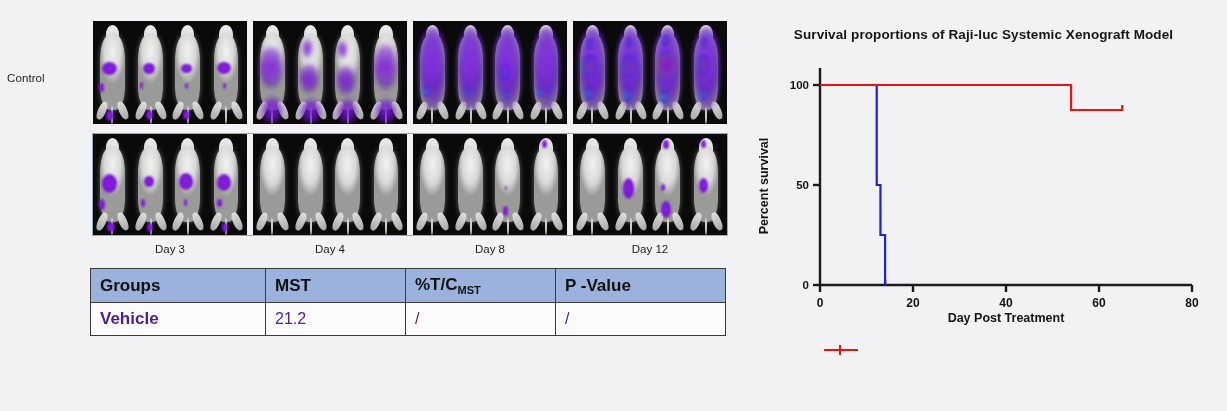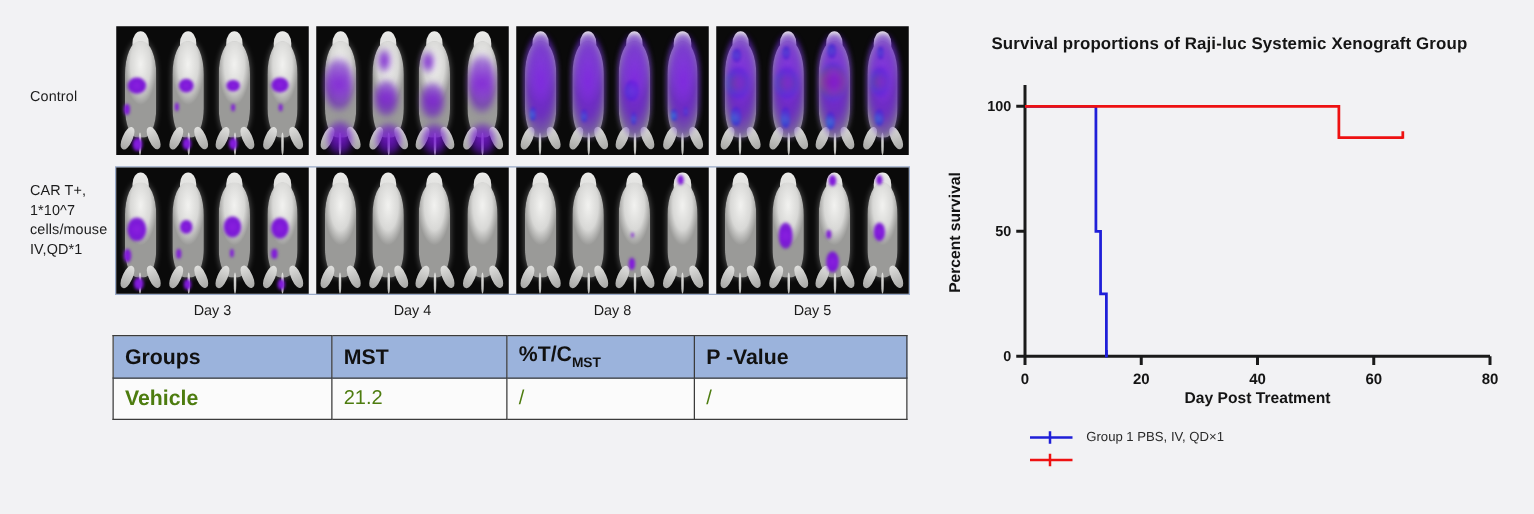--- a/index.html
+++ b/index.html
@@ -18,21 +18,21 @@
 
   
   #imaging-panel {
     position: absolute;
     left: 0; top: 0;
     width: 740px; height: 411px;
   }
 
   .row-label {
     position: absolute;
-    left: 24px;
+    left: 7px;
     width: 78px;
     font-size: 11.5px;
     line-height: 15.5px;
     color: #1c1c1c;
     letter-spacing: .1px;
   }
   #row-label-control { top: 71px; }
   #row-label-cart    { top: 146px; }
 
   .img-row {
@@ -167,21 +167,21 @@
     vertical-align: middle;
     margin-left: 24px;
   }
   #results-table thead th {
     background: #9bb3dc;
     font-size: 17px;
     font-weight: bold;
     color: #111;
     height: 34px;
   }
-  #results-table td { font-size: 16px; color: #4d7c0f; }
+  #results-table td { font-size: 16px; color: #4c1d95; }
   #results-table td.bold-cell { font-weight: bold; font-size: 17px; }
   #results-table col.c1 { width: 175px; }
   #results-table col.c2 { width: 140px; }
   #results-table col.c3 { width: 150px; }
   #results-table col.c4 { width: 170px; }
   .sub { font-size: 11px; vertical-align: sub; }
 
   
   #survival-chart {
     position: absolute;
@@ -232,26 +232,20 @@
 </style>
 </head>
 <body>
 
 <div id="imaging-panel">
 
   <div class="row-label" id="row-label-control">
     <div>Control</div>
   </div>
 
-  <div class="row-label" id="row-label-cart">
-    <div>CAR T+,</div>
-    <div>1*10^7</div>
-    <div>cells/mouse</div>
-    <div>IV,QD*1</div>
-  </div>
 
   <div class="img-row" id="img-row-control">
 
     <div class="img-cell">
       <div class="mouse" style="left:3%">
           <div class="head"></div>
           <div class="body"></div>
           <div class="leg l"></div>
           <div class="leg r"></div>
           <div class="tail"></div>
@@ -556,21 +550,21 @@
         <div class="sig violet" style="left:32%;top:2%;width:18%;height:9%"></div>
         <div class="sig violet" style="left:26%;top:42%;width:30%;height:16%"></div>
       </div>
     </div>
   </div>
 
   <div class="day-row">
     <div class="day-label">Day 3</div>
     <div class="day-label">Day 4</div>
     <div class="day-label">Day 8</div>
-    <div class="day-label">Day 5</div>
+    <div class="day-label">Day 12</div>
   </div>
 
   <table id="results-table">
     <colgroup>
         <col class="c1">
         <col class="c2">
         <col class="c3">
         <col class="c4">
       </colgroup>
     <thead>
@@ -587,21 +581,21 @@
         <td>21.2</td>
         <td>/</td>
         <td>/</td>
       </tr>
     </tbody>
   </table>
 </div>
 
 <div id="survival-chart">
 
-  <div id="chart-title">Survival proportions of Raji-luc Systemic Xenograft Group</div>
+  <div id="chart-title">Survival proportions of Raji-luc Systemic Xenograft Model</div>
 
   <svg id="chart-svg" width="487" height="411">
 
     <line id="y-axis" x1="80" y1="68" x2="80" y2="285" stroke="#1a1a1a" stroke-width="2.4"></line>
     <line id="x-axis" x1="80" y1="285" x2="452" y2="285" stroke="#1a1a1a" stroke-width="2.4"></line>
     <g id="y-ticks">
         <line x1="73" y1="285" x2="80" y2="285" stroke="#1a1a1a" stroke-width="2.4"></line>
         <line x1="73" y1="185" x2="80" y2="185" stroke="#1a1a1a" stroke-width="2.4"></line>
         <line x1="73" y1="85" x2="80" y2="85" stroke="#1a1a1a" stroke-width="2.4"></line>
       </g>
@@ -630,25 +624,18 @@
         <polyline points="80.00,85.00 331.10,85.00 331.10,110.00 382.25,110.00" fill="none" stroke="#ee1111" stroke-width="2.2" stroke-linejoin="miter" stroke-linecap="butt"></polyline>
         <line x1="382.25" y1="105" x2="382.25" y2="111" stroke="#ee1111" stroke-width="2.2"></line>
       </g>
     <text id="y-axis-title" x="28" y="186" transform="rotate(-90 28 186)" text-anchor="middle" font-family="Liberation Sans, sans-serif" font-size="12.5" font-weight="bold" fill="#141414">Percent survival</text>
     <text id="x-axis-title" x="266" y="322" text-anchor="middle" font-family="Liberation Sans, sans-serif" font-size="12.5" font-weight="bold" fill="#141414">Day Post Treatment</text>
   </svg>
 
   <div id="chart-legend">
     <div class="legend-row">
       <span class="legend-mark">
-        <span class="lm-h" style="background:#1f1fd8"></span>
-        <span class="lm-v" style="background:#1f1fd8"></span>
-      </span>
-      <span>Group 1 PBS, IV, QD×1</span>
-    </div>
-    <div class="legend-row">
-      <span class="legend-mark">
         <span class="lm-h" style="background:#ee1111"></span>
         <span class="lm-v" style="background:#ee1111"></span>
       </span>
     </div>
   </div>
 </div>
 
 </body></html>

